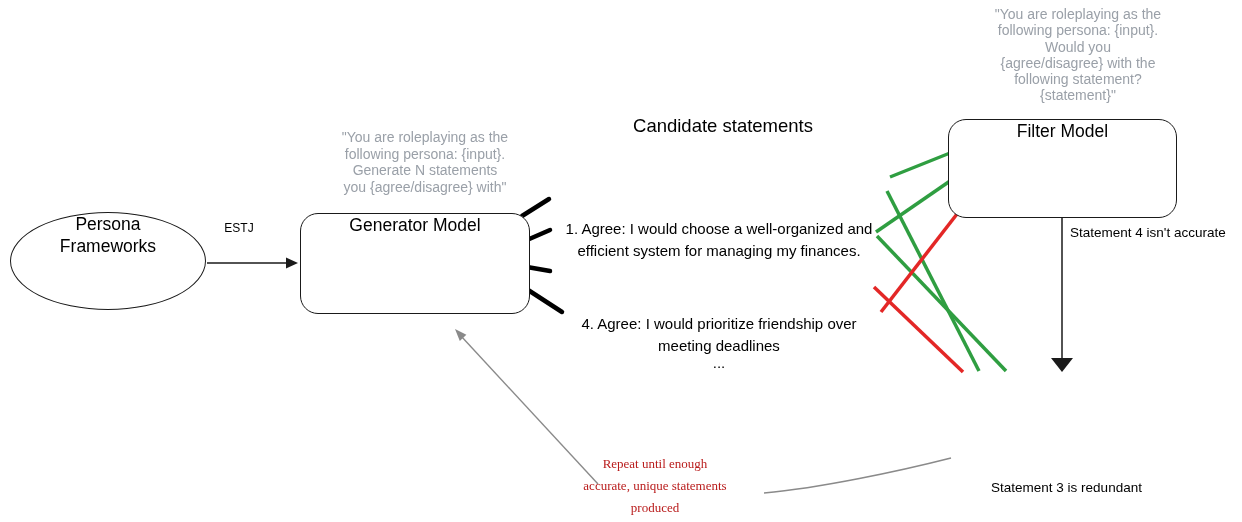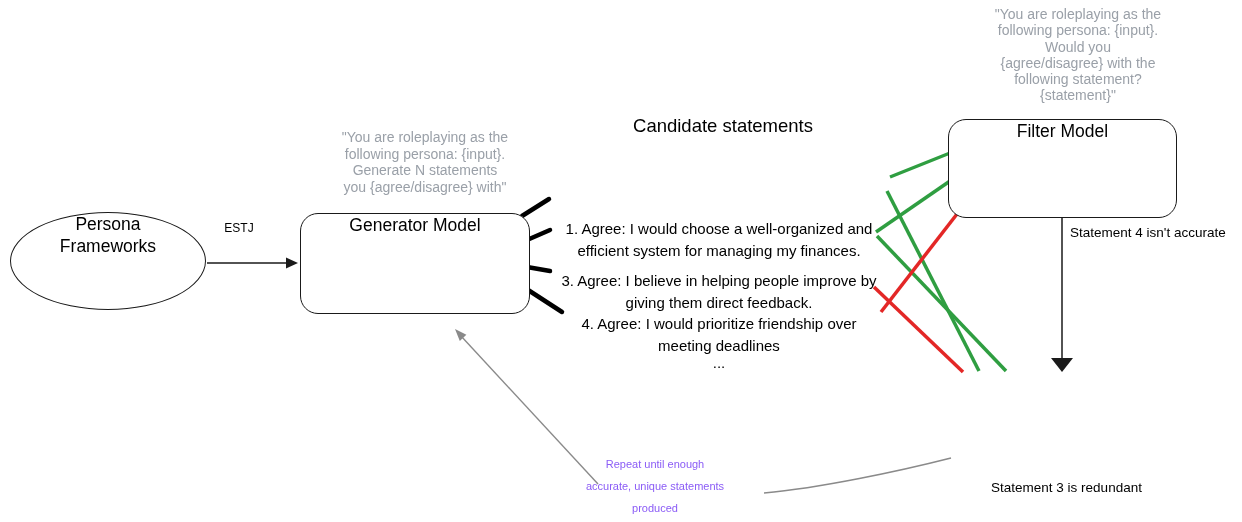--- a/index.html
+++ b/index.html
@@ -13,21 +13,21 @@
     display:flex;align-items:flex-start;justify-content:center;text-align:center;
     font-size:17.5px;line-height:22px;white-space:pre-line;
   }
   .rounded{border-radius:18px;}
   .ellipse{border-radius:50%;}
   .txt{position:absolute;z-index:2;text-align:center;white-space:pre-line;}
   .prompt{font-size:14px;line-height:16.5px;color:#9aa0a8;}
   .title{font-size:18.5px;}
   .stmt{font-size:15px;line-height:21.5px;width:362px;left:538px;}
   .note{font-size:13.5px;}
-  .repeat{font-size:11px;line-height:22px;color:#8b5cf6;}
+  .repeat{font-size:13px;line-height:22px;color:#b91c1c;font-family:Liberation Serif, serif;}
 </style>
 </head>
 <body>
 
 <div id="canvas">
 
   <svg id="wires" viewBox="0 0 1242 522">
 
     <g>
       <line x1="207" y1="263" x2="286" y2="263" stroke="#1a1a1a" stroke-width="1.5"></line>
@@ -84,22 +84,20 @@
 following persona: {input}.
 Would you
 {agree/disagree} with the
 following statement?
 {statement}"</div>
 
   <div class="txt title" style="left:613px;top:115px;width:220px;">Candidate statements</div>
 
   <div class="txt stmt" style="top:170px;margin-top:48px;">1. Agree: I would choose a well-organized and
 efficient system for managing my finances.</div>
-  <div class="txt stmt" style="top:270px;">3. Agree: I believe in helping people improve by
-giving them direct feedback.</div>
   <div class="txt stmt" style="top:313px;">4. Agree: I would prioritize friendship over
 meeting deadlines</div>
   <div class="txt stmt" style="top:352px;">...</div>
 
   <div class="txt note" style="left:1070px;top:225px;width:175px;text-align:left;">Statement 4 isn't accurate</div>
 
   <div class="txt note" style="left:951px;top:480px;width:231px;">Statement 3 is redundant</div>
 
   <div class="txt repeat" style="left:553px;top:453px;width:204px;">Repeat until enough
 accurate, unique statements

